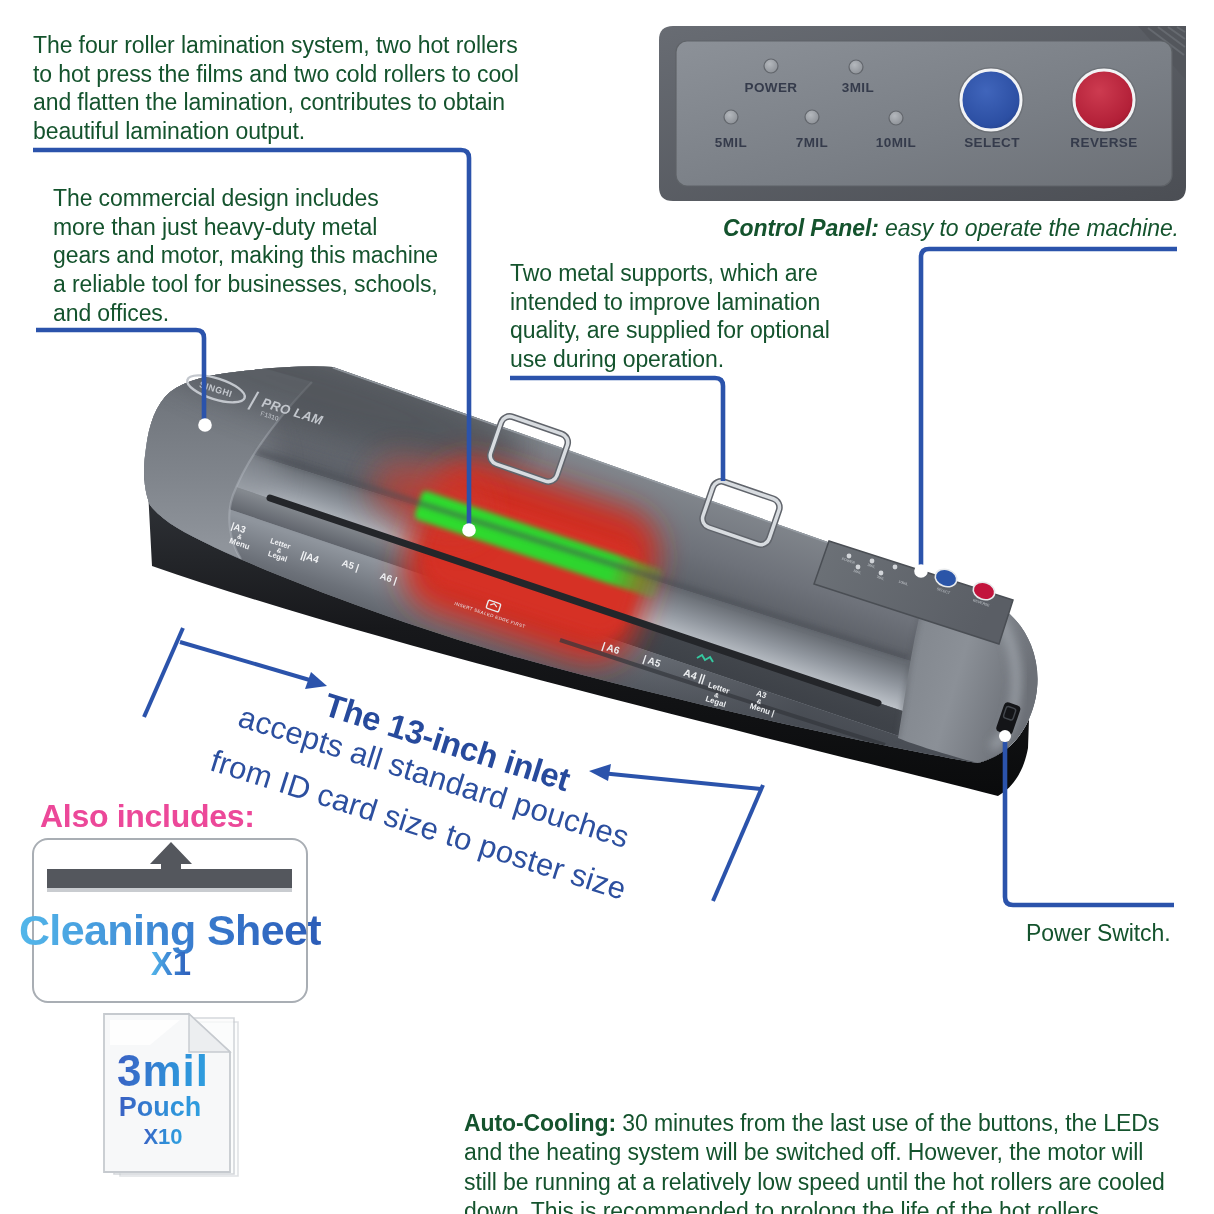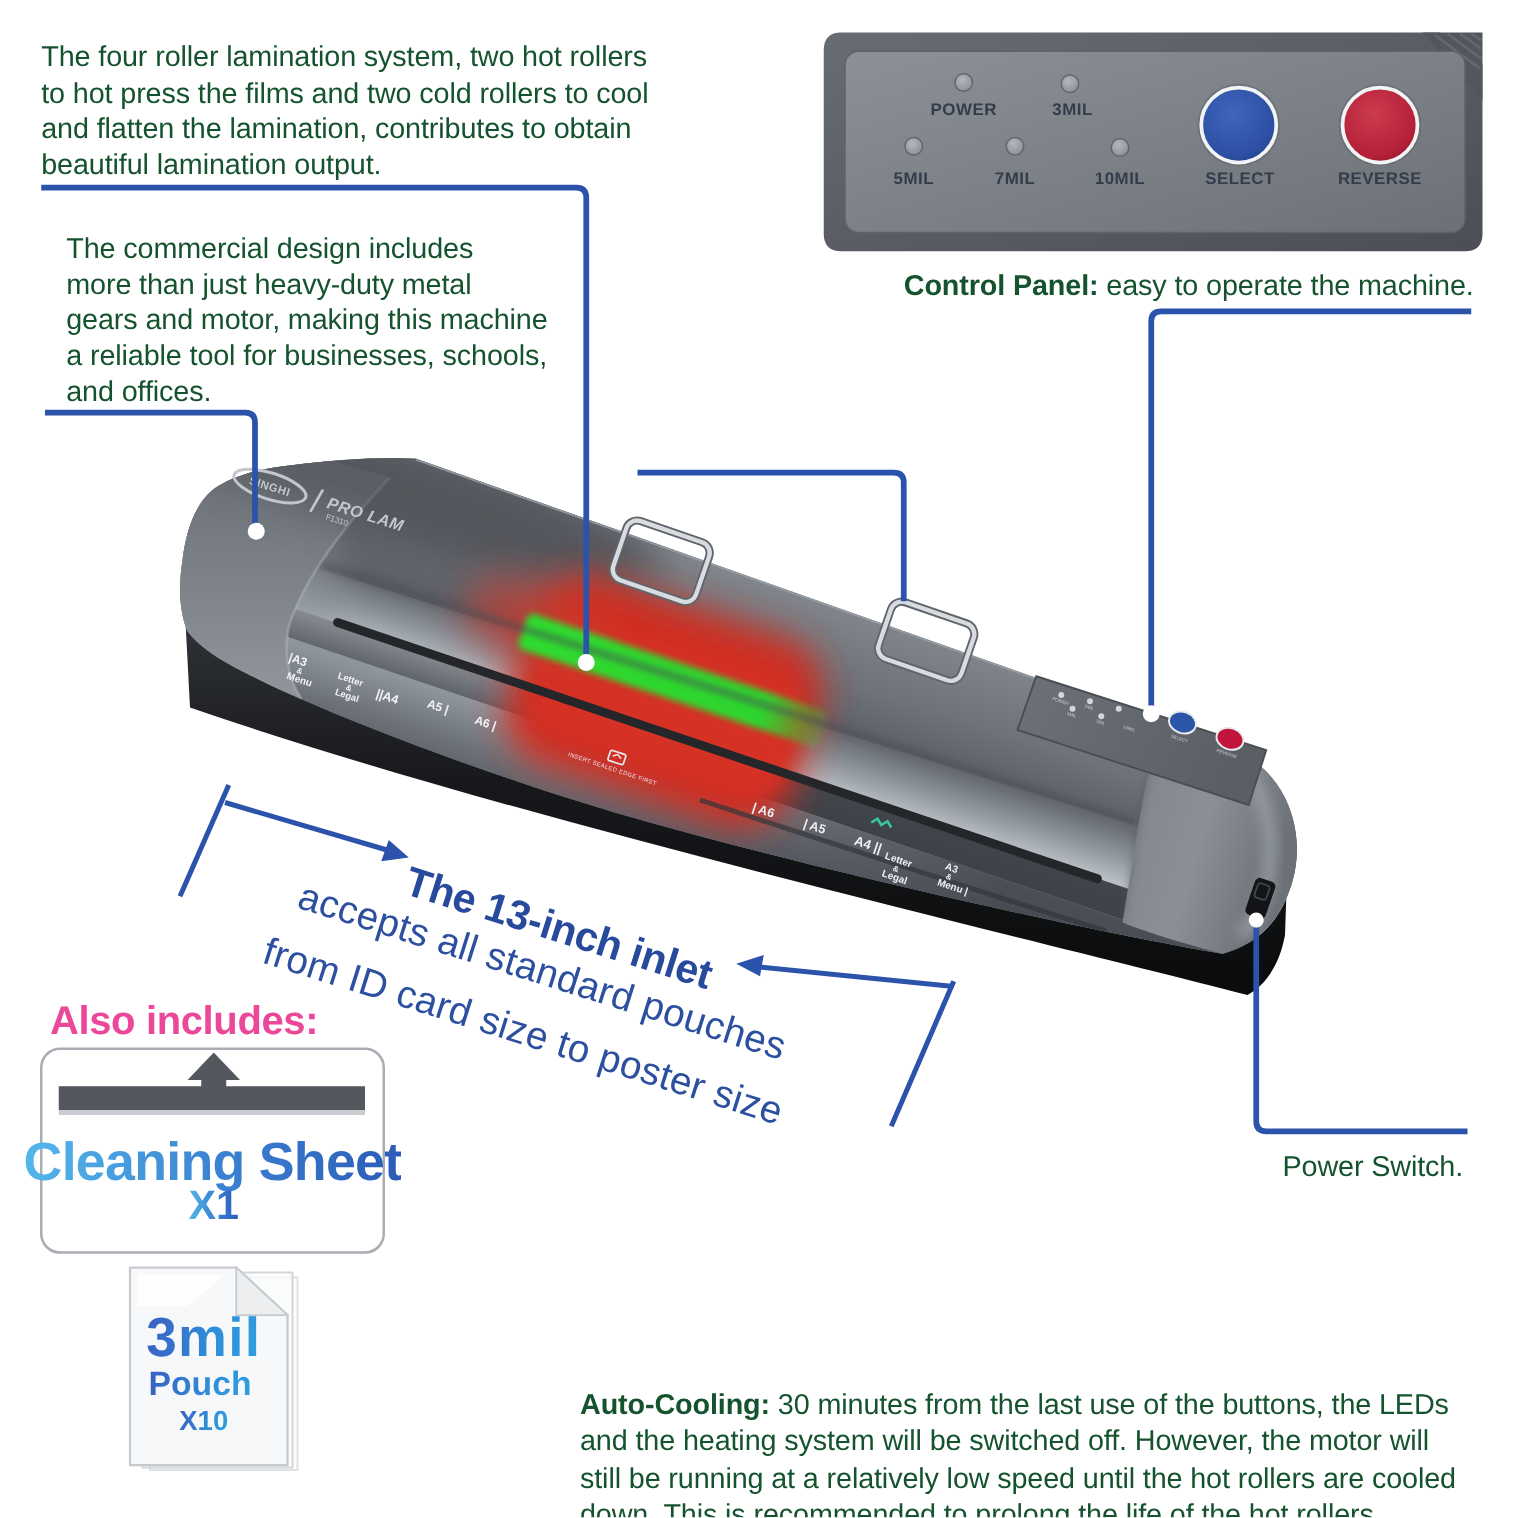--- a/index.html
+++ b/index.html
@@ -349,22 +349,26 @@
 to hot press the films and two cold rollers to cool
 and flatten the lamination, contributes to obtain
 beautiful lamination output.</div>
 
 <div class="txt" style="left:33px;top:184px;margin-left:20px;">The commercial design includes
 more than just heavy-duty metal
 gears and motor, making this machine
 a reliable tool for businesses, schools,
 and offices.</div>
 
-
-<div class="txt" style="left:723px;top:214px;"><span class="b">Control Panel:</span><span> easy to operate the machine.</span></div>
+<div class="txt" style="left:510px;top:259px;">Two metal supports, which are
+intended to improve lamination
+quality, are supplied for optional
+use during operation.</div>
+
+<div class="txt" style="left:723px;top:214px;font-style:italic;"><span class="b">Control Panel:</span><span> easy to operate the machine.</span></div>
 
 <div class="txt" style="left:1026px;top:919px;">Power Switch.</div>
 
 <div class="txt" style="left:464px;top:1064px;line-height:29.4px;margin-top:45px;"><span class="b">Auto-Cooling:</span><span> 30 minutes from the last use of the buttons, the LEDs
 and the heating system will be switched off. However, the motor will
 still be running at a relatively low speed until the hot rollers are cooled
 down. This is recommended to prolong the life of the hot rollers.</span></div>
 
 <div class="txt b" style="left:40px;top:802px;font-size:32px;color:#ec4899;letter-spacing:-0.3px;">Also includes:</div>
 

